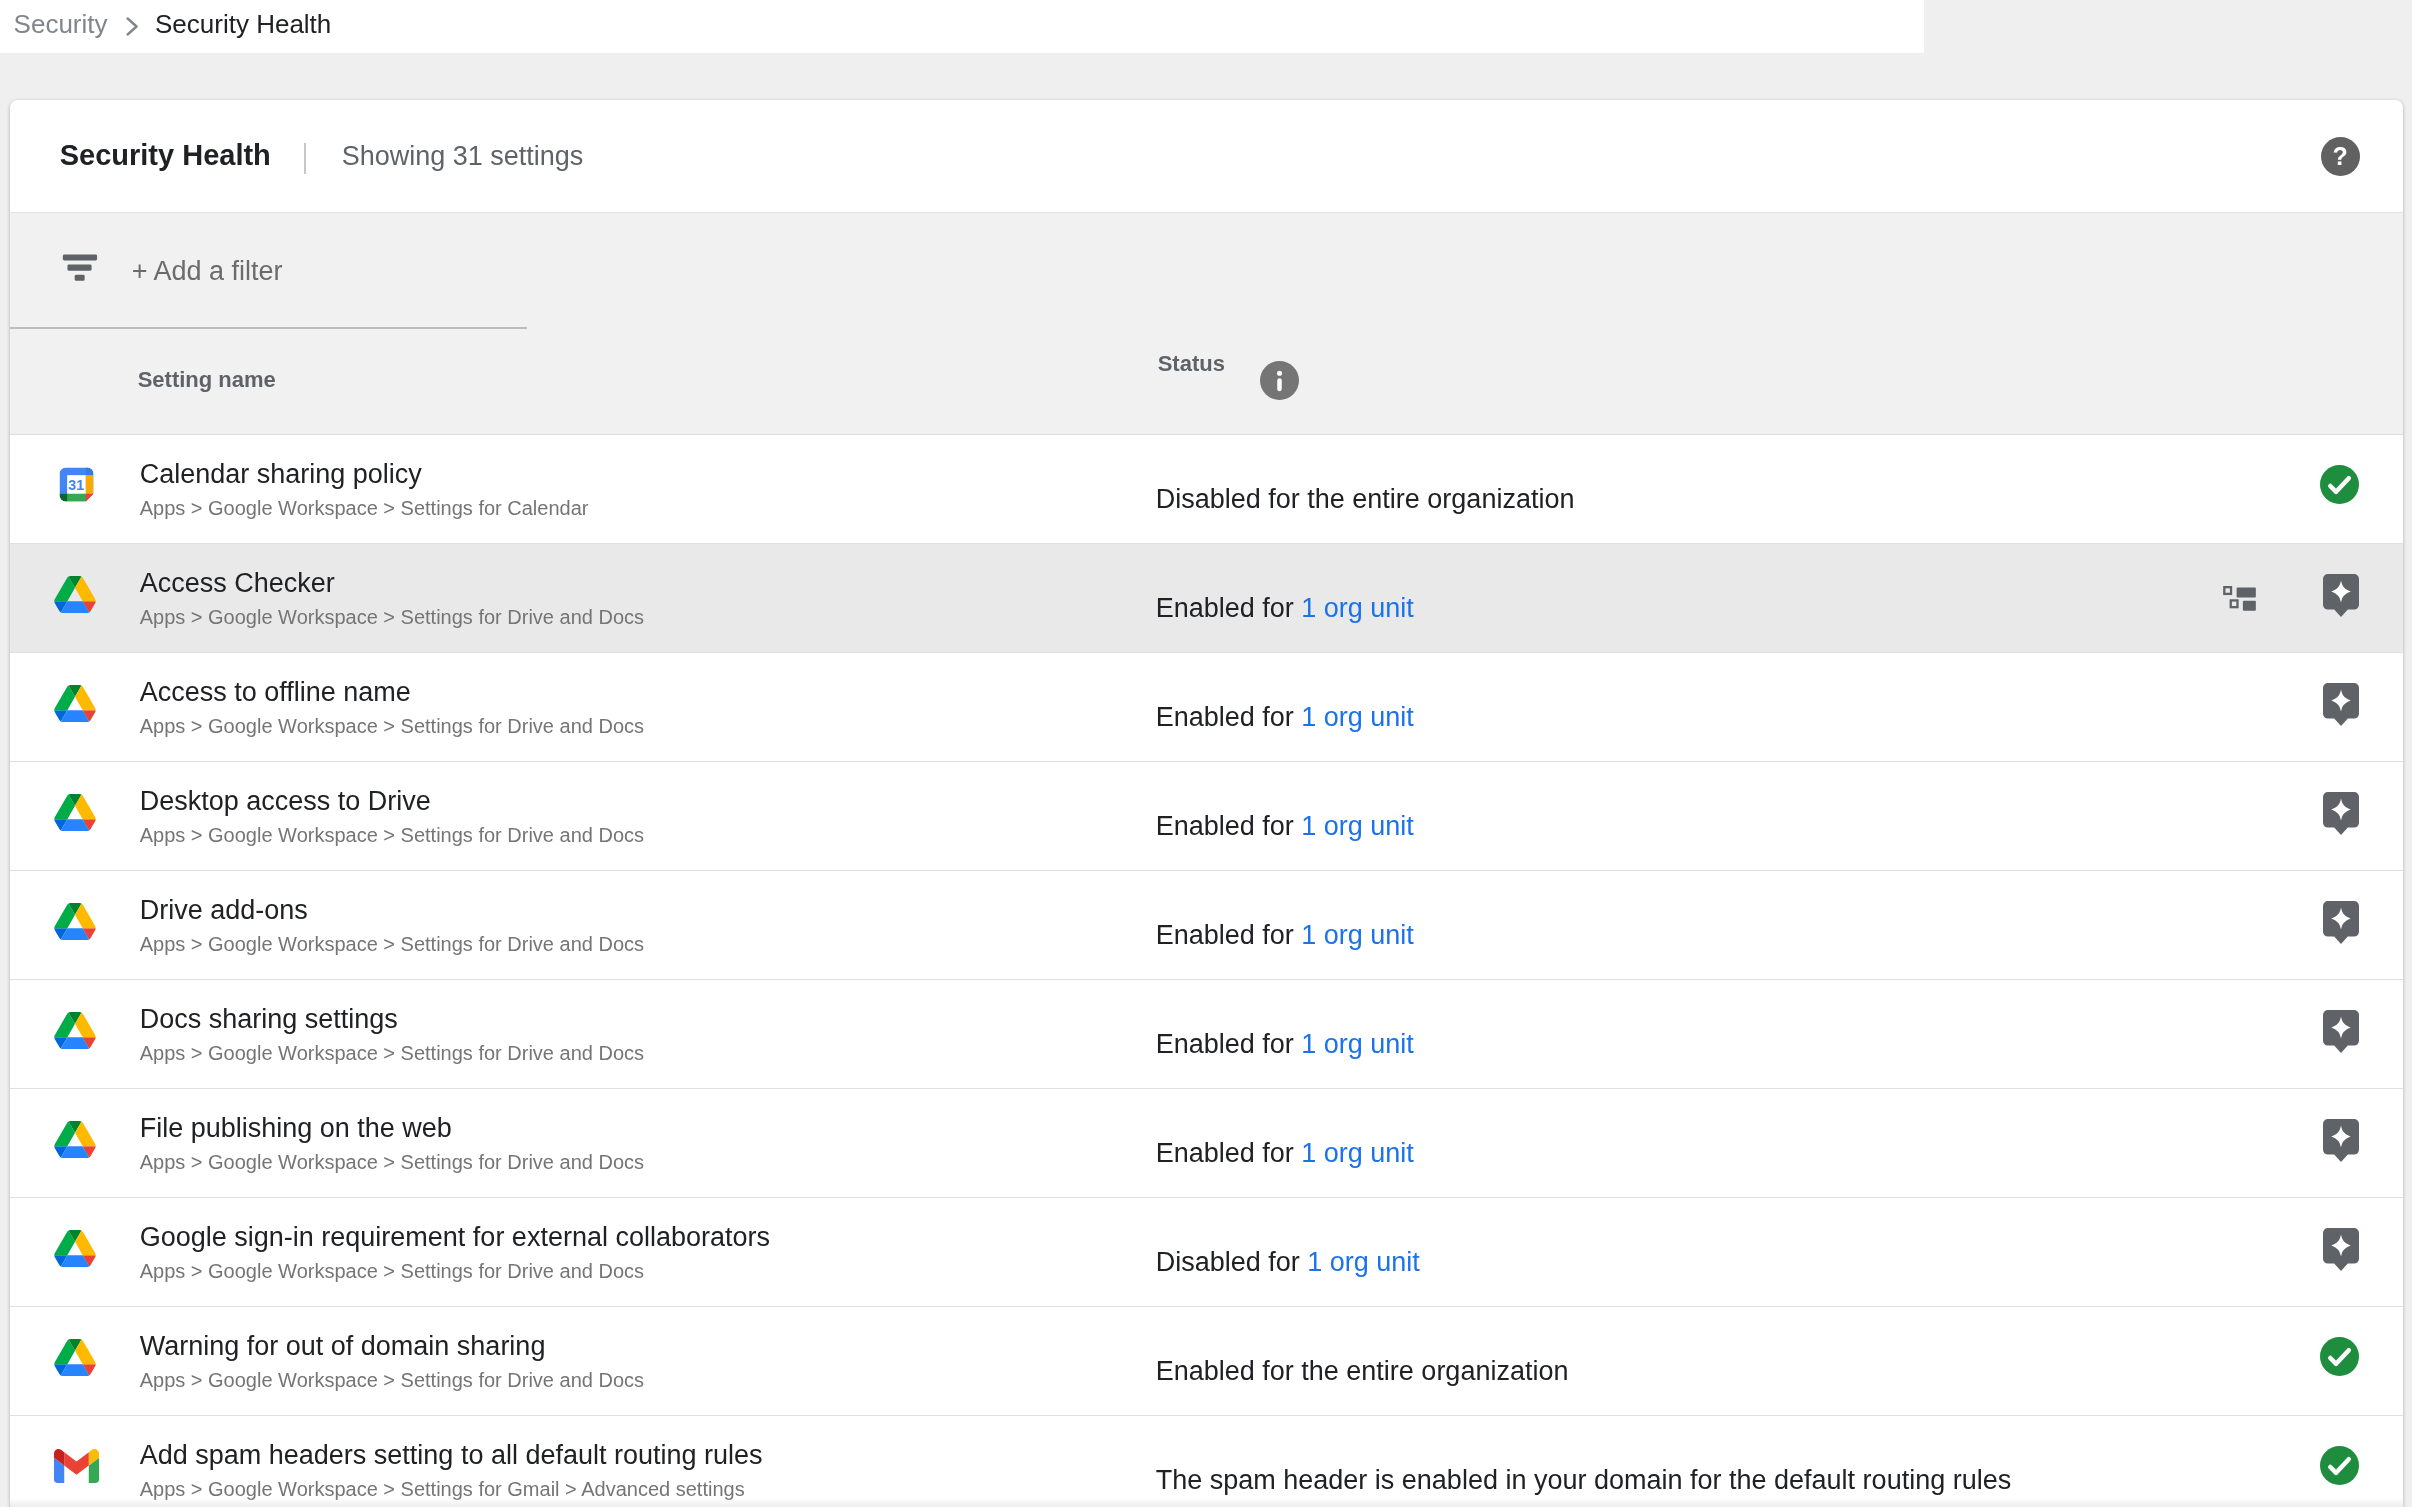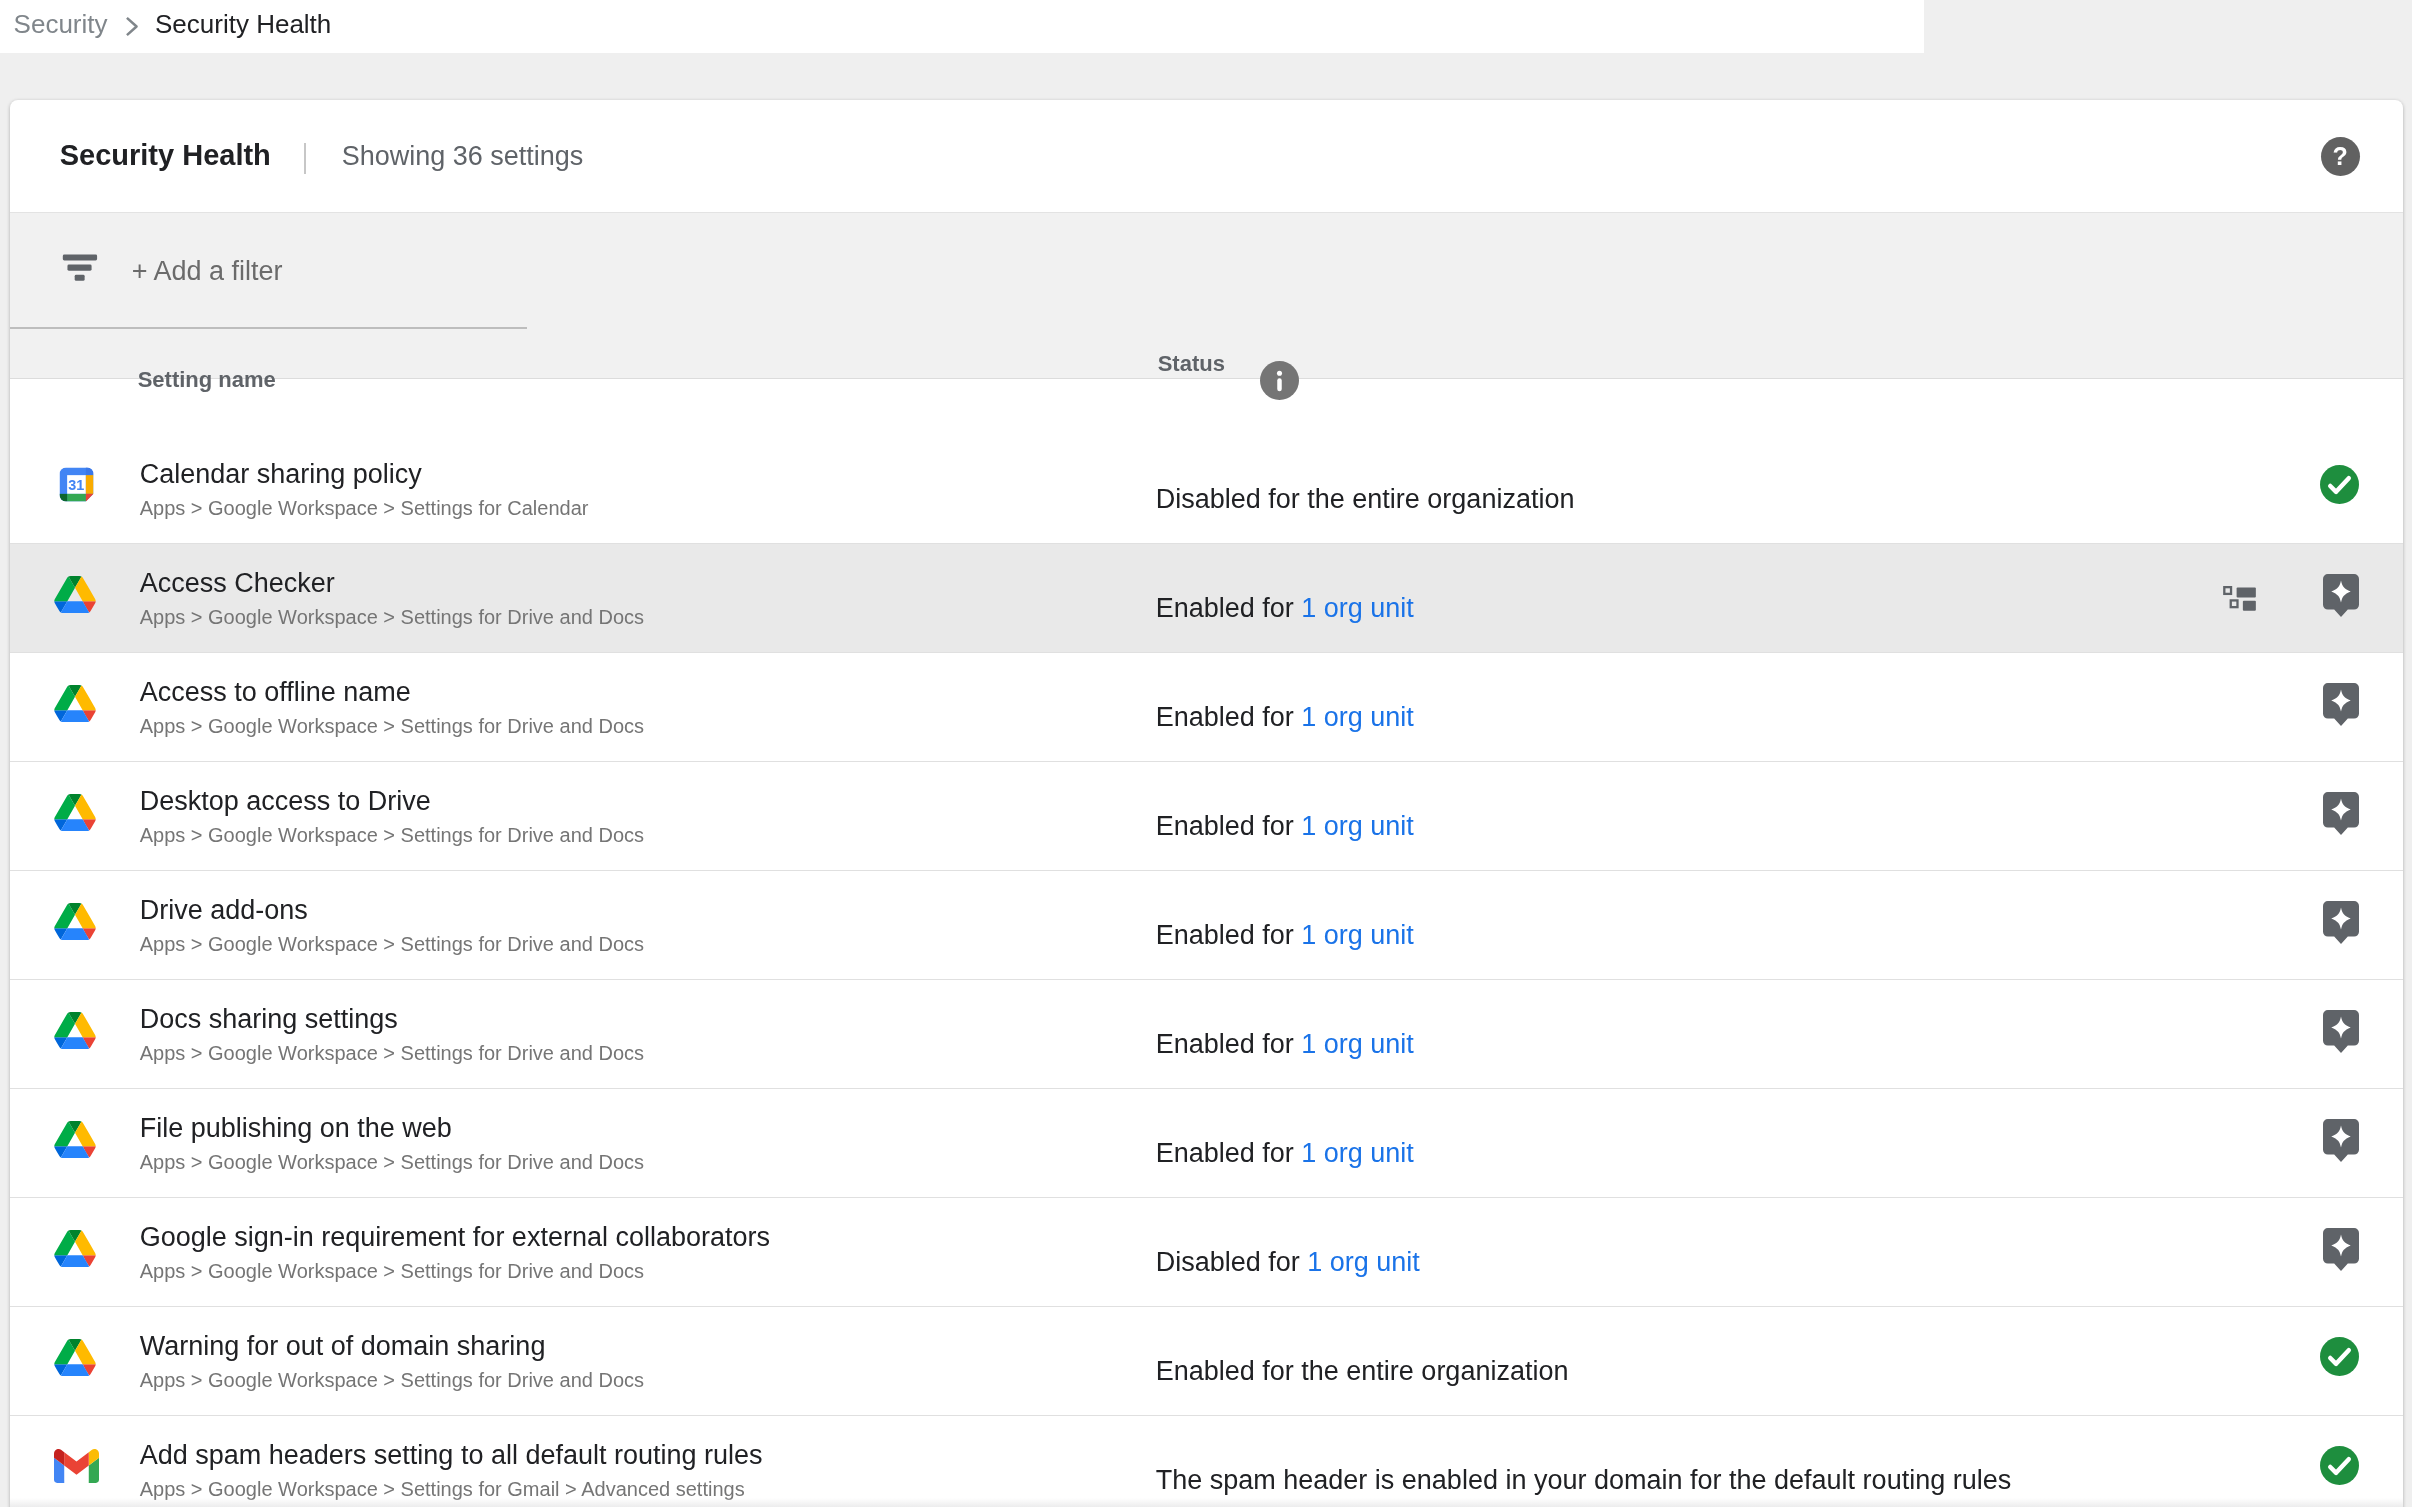--- a/index.html
+++ b/index.html
@@ -11,21 +11,21 @@
 #crumb .c2 { position:absolute; left:155px; top:8.7px; font-size:26px; color:#202124; }
 #crumb svg { position:absolute; left:124px; top:12.6px; }
 #card { position:absolute; left:9.7px; top:100px; width:2393px; height:1417px;
   background:#fff; border-radius:7.8px 7.8px 0 0; box-shadow:0 1px 3.9px rgba(0,0,0,.28); }
 #chead { position:absolute; left:0; top:0; width:100%; height:113px; border-bottom:1.9px solid #e3e3e3; }
 #chead .t { position:absolute; left:50px; top:39px; font-size:29px; font-weight:bold; color:#202124; }
 #chead .bar { position:absolute; left:294px; top:43px; width:1.9px; height:31px; background:#c7c7c7; }
 #chead .sh { position:absolute; left:332px; top:41px; font-size:27px; color:#5f6368; }
 #chead .help { position:absolute; left:2311px; top:37px; width:39px; height:39px; border-radius:50%;
   background:#616161; color:#fff; font-size:25px; font-weight:bold; text-align:center; line-height:39px; }
-#band { position:absolute; left:0; top:113px; width:100%; height:166px; background:#f1f1f1;
+#band { position:absolute; left:0; top:113px; width:100%; height:222px; background:#f1f1f1;
   border-bottom:1.9px solid #dcdcdc; }
 #band .fline { position:absolute; left:0; top:114px; width:517px; height:2.4px; background:#bdbdbd; }
 #band .addf { position:absolute; left:122px; top:43px; font-size:27px; color:#6b6b6b; }
 #band .hname { position:absolute; left:128px; top:154px; font-size:22px; font-weight:bold; color:#5f6368; }
 #band .hstat { position:absolute; left:1148px; top:138px; font-size:22px; font-weight:bold; color:#5f6368; }
 #band .info { position:absolute; left:1250px; top:148px; }
 #band .ficon { position:absolute; left:52px; top:41px; }
 #rows { position:absolute; left:0; top:335px; width:100%; }
 .row { position:relative; width:100%; height:109px; border-bottom:1.9px solid #e0e0e0; background:#fff; }
 .row.hl { background:#e9e9e9; }
@@ -37,21 +37,21 @@
 .row .stat a { color:#1a73e8; }
 .row .chk { position:absolute; left:2310px; top:30px; }
 .row .bdg { position:absolute; left:2313px; top:30px; }
 .row .org { position:absolute; left:2213px; top:42px; }
 </style></head>
 <body>
 <div id="card">
   <div id="chead">
     <div class="t">Security Health</div>
     <div class="bar"></div>
-    <div class="sh">Showing 36 settings</div>
+    <div class="sh">Showing 31 settings</div>
     <div class="help">?</div>
   </div>
   <div id="band">
     <svg class="ficon" width="36" height="28" viewBox="0 0 37 29">
       <rect x="0.7" y="0.5" width="35.5" height="6.3" rx="1.5" fill="#5f6368"></rect>
       <rect x="5.5" y="11" width="25" height="6.3" rx="1.5" fill="#5f6368"></rect>
       <rect x="13" y="21.5" width="10.3" height="6.3" rx="1.5" fill="#5f6368"></rect>
     </svg>
     <div class="addf">+ Add a filter</div>
     <div class="fline"></div>

